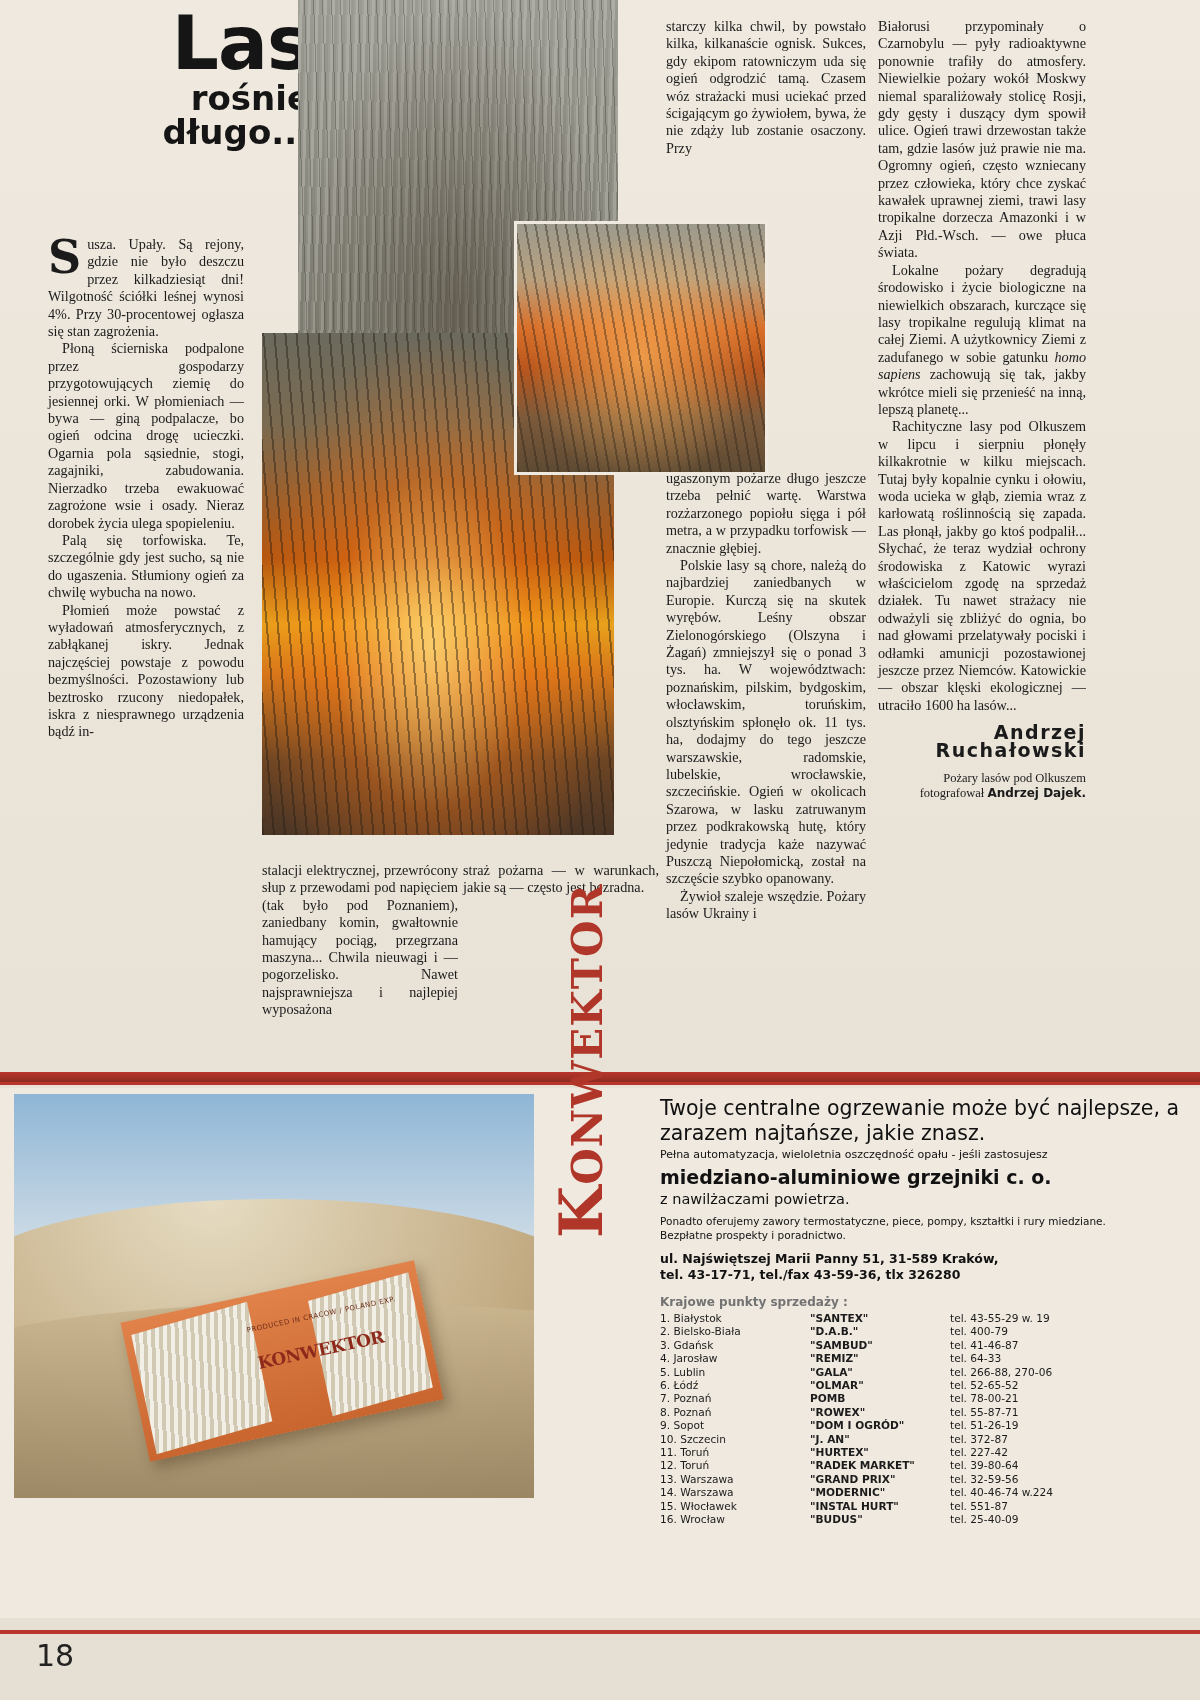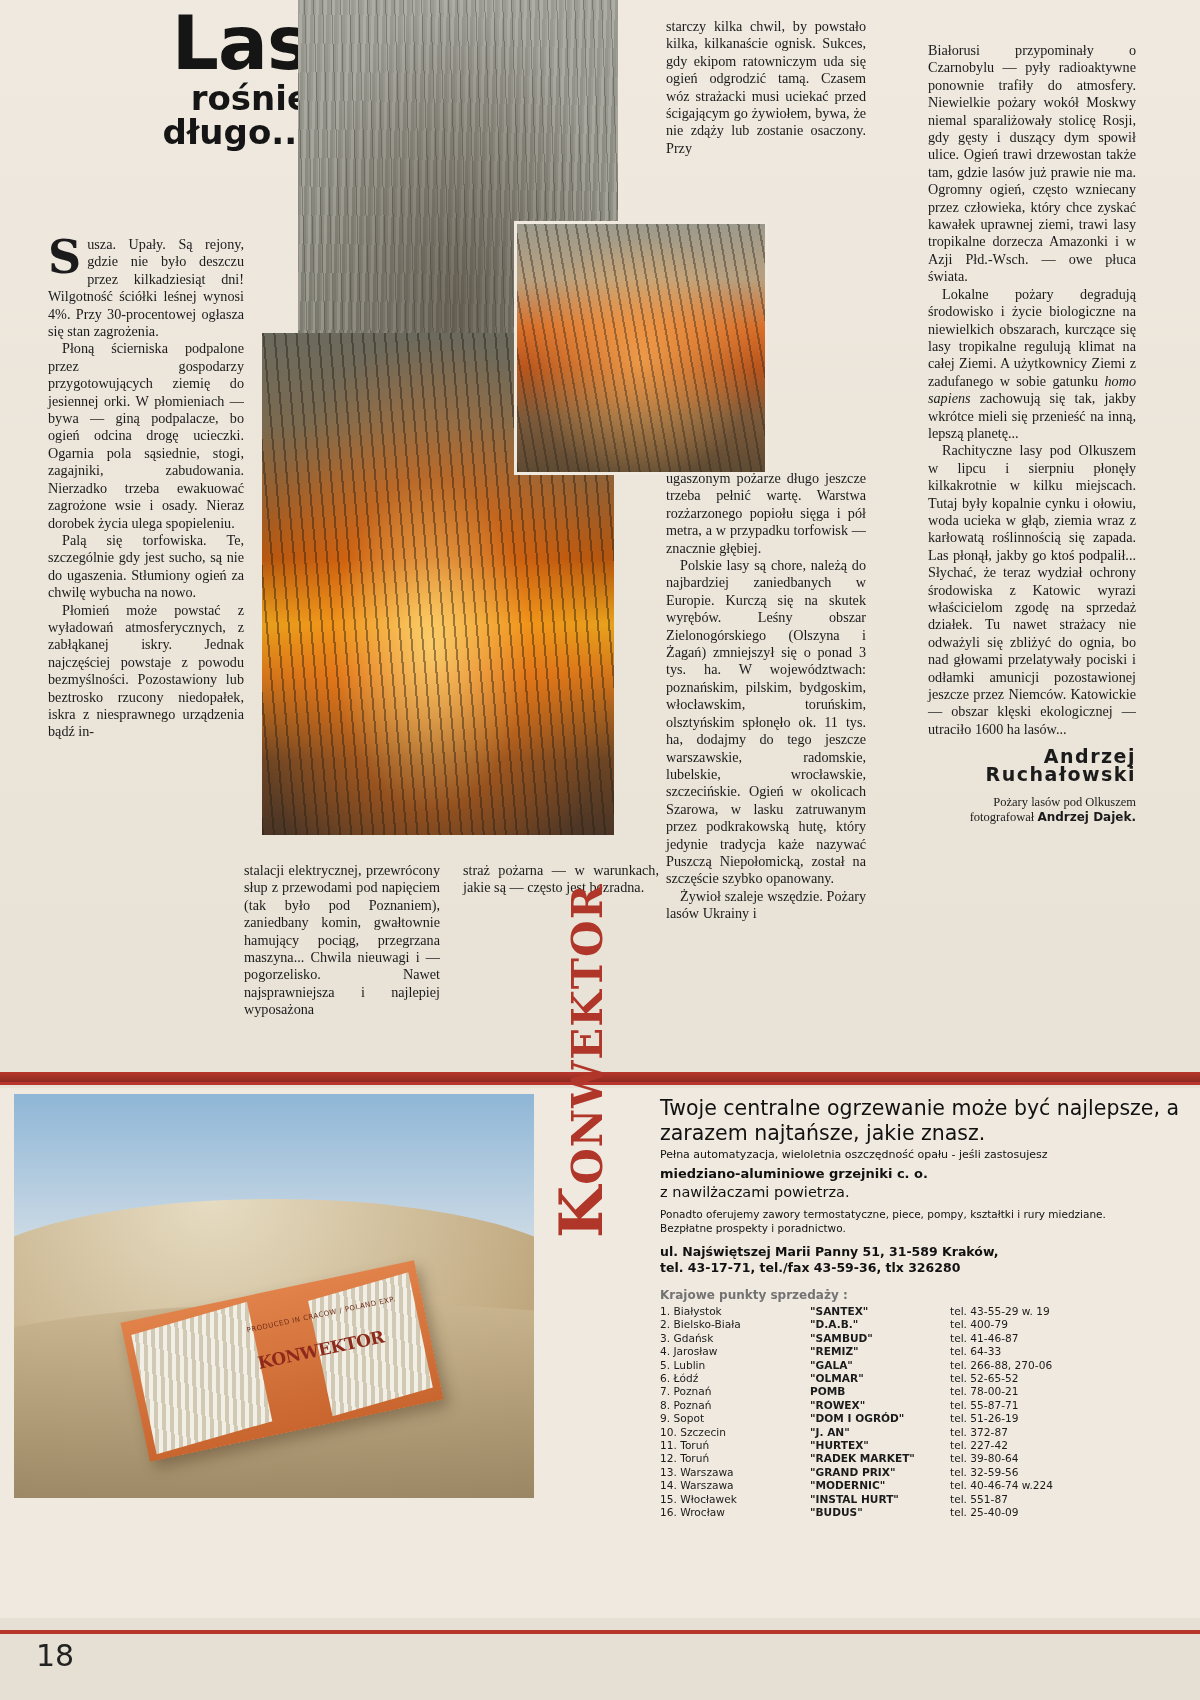--- a/index.html
+++ b/index.html
@@ -70,25 +70,25 @@
     background:
       repeating-linear-gradient(80deg, rgba(45,35,25,.4) 0 2px, rgba(0,0,0,0) 2px 10px),
       radial-gradient(ellipse at 50% 55%, rgba(255,180,90,.7), rgba(0,0,0,0) 65%);
   }
 
   
   .col{position:absolute;font-size:14.2px;line-height:17.4px;text-align:justify;}
   .col p{margin:0;text-indent:14px;}
   .col p.first{text-indent:0;}
   .c1{left:48px;top:236px;width:196px;}
-  .c2{left:244px;top:862px;width:196px;}
+  .c2{left:262px;top:862px;width:196px;}
   .c3{left:463px;top:862px;width:196px;}
   .c4{left:666px;top:18px;width:200px;}
   .c5{left:666px;top:470px;width:200px;}
-  .c6{left:928px;top:18px;width:208px;margin-top:24px;}
+  .c6{left:878px;top:18px;width:208px;}
   .dropcap{
     float:left;font-family:"DejaVu Serif", serif;font-weight:bold;
     font-size:46px;line-height:38px;padding:2px 6px 0 0;
   }
   .sign{
     font-family:"DejaVu Sans", sans-serif;font-weight:bold;
     font-size:19px;letter-spacing:1.5px;text-align:right;margin-top:10px;
   }
   .credit{
     font-size:12.5px;line-height:15px;text-align:right;margin-top:12px;
@@ -149,21 +149,21 @@
   .konw-vert{
     position:absolute;left:546px;top:150px;
     transform:rotate(-90deg);transform-origin:left top;
     font-family:"DejaVu Serif", serif;font-weight:bold;font-size:42px;color:#b0362a;
     letter-spacing:1px;white-space:nowrap;
   }
   .konw-vert .cap{font-size:60px;}
   .ad-text{position:absolute;left:660px;top:8px;width:520px;font-family:"DejaVu Sans", sans-serif;}
   .ad-h1{font-size:20.5px;line-height:25px;font-weight:normal;color:#111;}
   .ad-sub{font-size:11px;line-height:15px;margin-top:1px;color:#111;}
-  .ad-h2{font-size:13px;font-weight:bold;margin-top:4px;color:#111;}
+  .ad-h2{font-size:19px;font-weight:bold;margin-top:4px;color:#111;}
   .ad-h3{font-size:14.5px;margin-top:3px;color:#111;}
   .ad-p{font-size:10.5px;line-height:13.5px;margin-top:8px;color:#111;}
   .ad-addr{font-size:12.5px;line-height:16px;margin-top:9px;font-weight:bold;color:#111;}
   .ad-list-title{font-size:12px;font-weight:bold;margin-top:12px;color:#737373;}
   .ad-table{margin-top:3px;font-size:10.6px;line-height:13.4px;width:470px;}
   .ad-row{display:flex;}
   .ad-row .c-city{width:150px;}
   .ad-row .c-name{width:140px;font-weight:bold;}
   .ad-row .c-tel{width:170px;}
 

